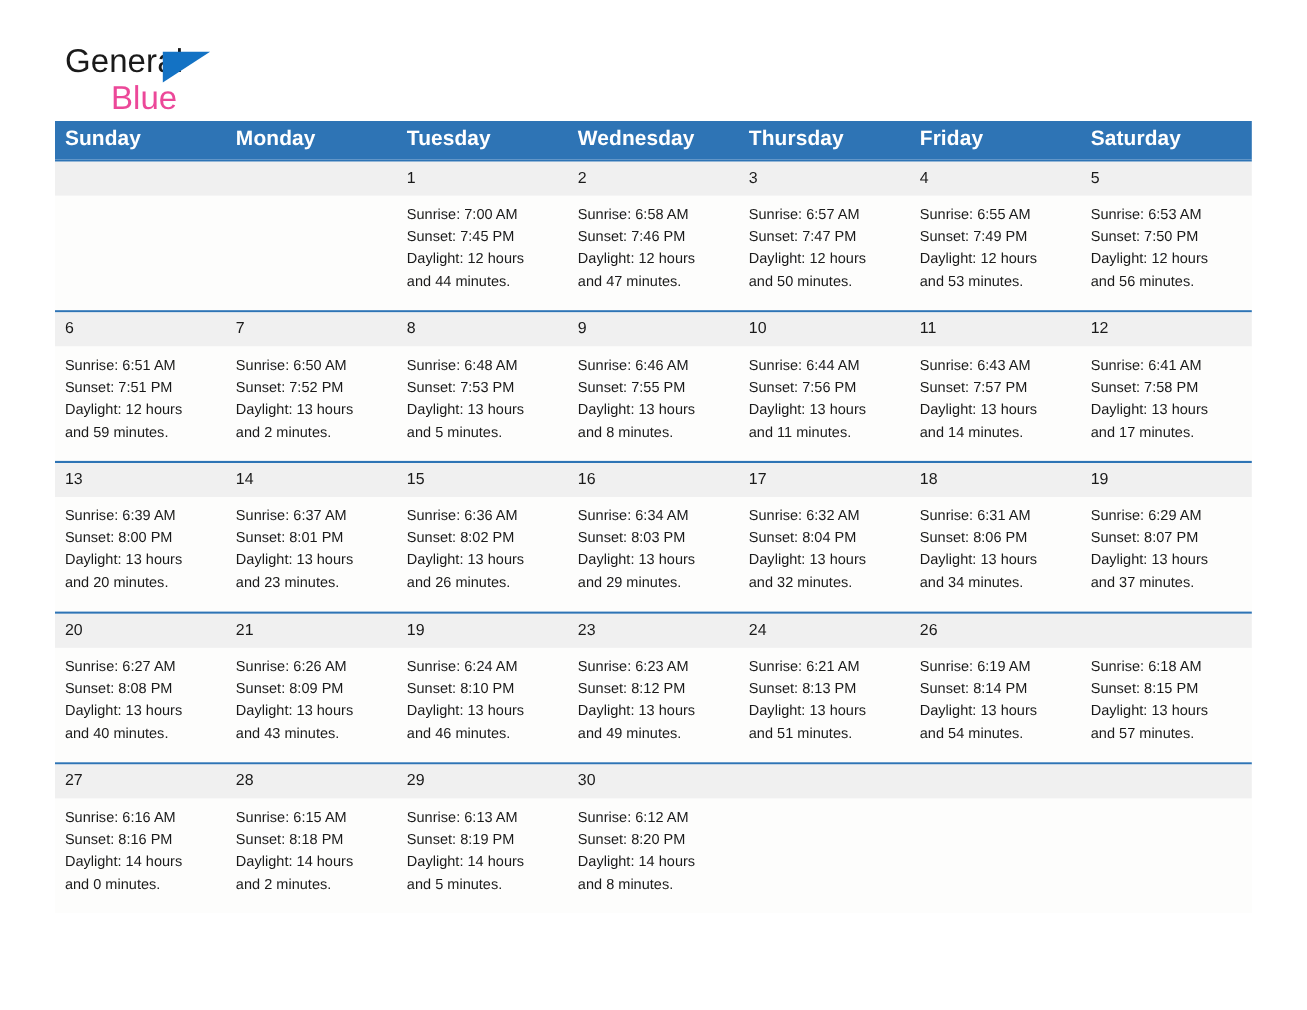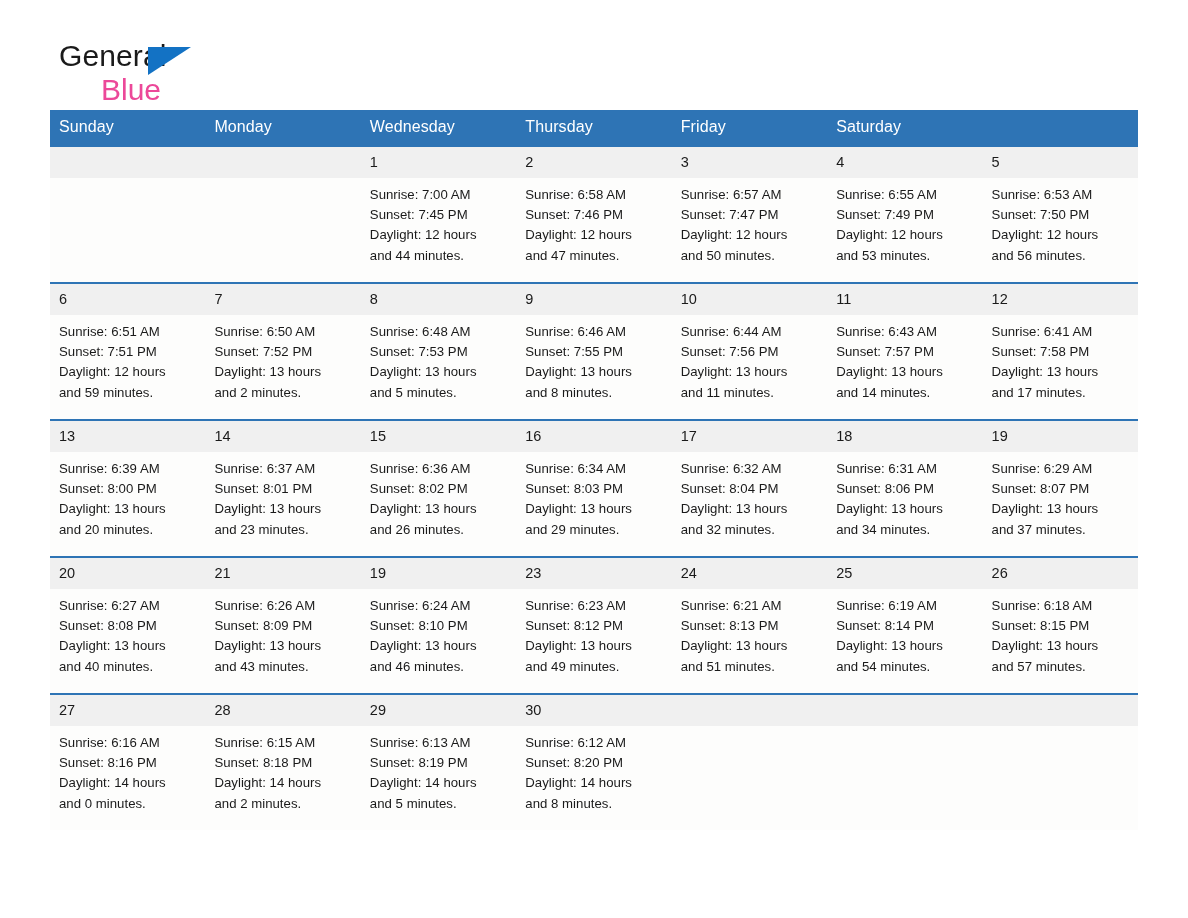--- a/index.html
+++ b/index.html
@@ -76,24 +76,25 @@
 
   
   .calendar { width: 1088px; }
   .grid-row {
     display: grid;
     grid-template-columns: repeat(7, 1fr);
   }
   .dow-row { background: #2e74b5; }
   .dow-cell {
     color: #ffffff;
-    font-size: 16px;
+    font-size: 19px;
     line-height: 18px;
     padding: 8px 0 9px 9px;
     letter-spacing: .1px;
+    font-weight: bold;
   }
 
   .week {
     border-top: 2px solid #2e74b5;
   }
   .week:first-of-type { border-top: none; }
   .week-daterow { background: #f0f0f0; }
   .daynum {
     font-size: 14.5px;
     color: #1a1a1a;
@@ -125,20 +126,21 @@
       <span class="brand-triangle"></span>
       <span class="brand-blue">Blue</span>
     </div>
   </div>
 
   <div class="calendar">
 
     <div class="grid-row dow-row">
       <div class="dow-cell">Sunday</div>
       <div class="dow-cell">Monday</div>
+      <div class="dow-cell">Tuesday</div>
       <div class="dow-cell">Wednesday</div>
       <div class="dow-cell">Thursday</div>
       <div class="dow-cell">Friday</div>
       <div class="dow-cell">Saturday</div>
     </div>
 
     <div class="week">
       <div class="grid-row week-daterow">
         <div class="daynum"></div>
         <div class="daynum"></div>
@@ -300,21 +302,20 @@
       </div>
     </div>
 
     <div class="week">
       <div class="grid-row week-daterow">
         <div class="daynum">20</div>
         <div class="daynum">21</div>
         <div class="daynum">19</div>
         <div class="daynum">23</div>
         <div class="daynum">24</div>
-        <div class="daynum">25</div>
         <div class="daynum">26</div>
       </div>
       <div class="grid-row week-bodyrow">
         <div class="daycell">
             <p>Sunrise: 6:27 AM
 Sunset: 8:08 PM
 Daylight: 13 hours
 and 40 minutes.</p>
           </div>
         <div class="daycell">

